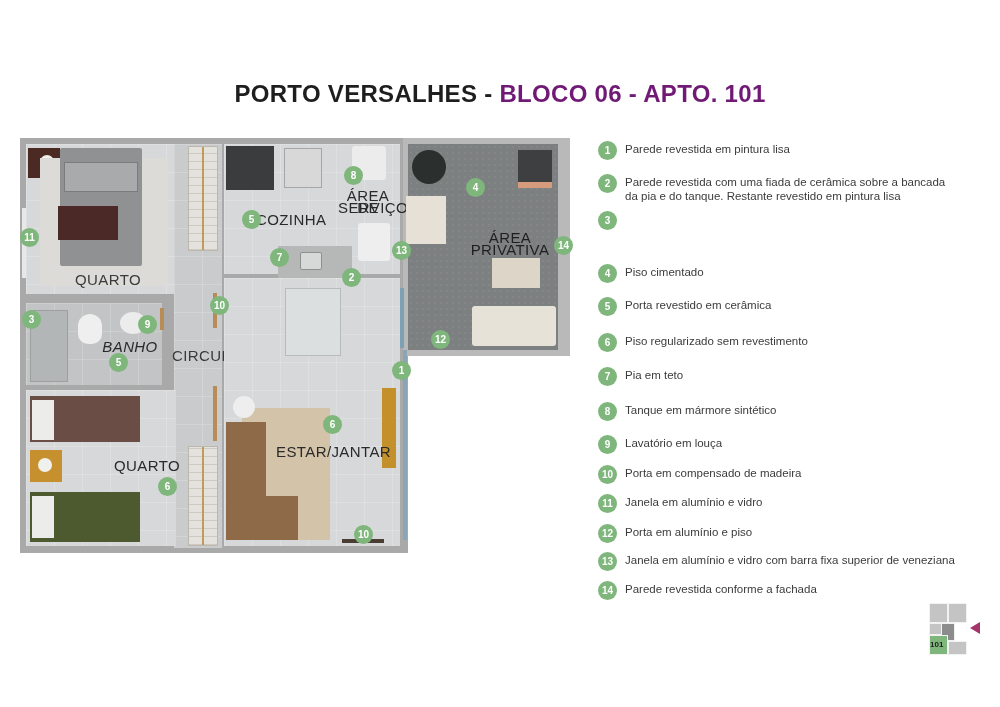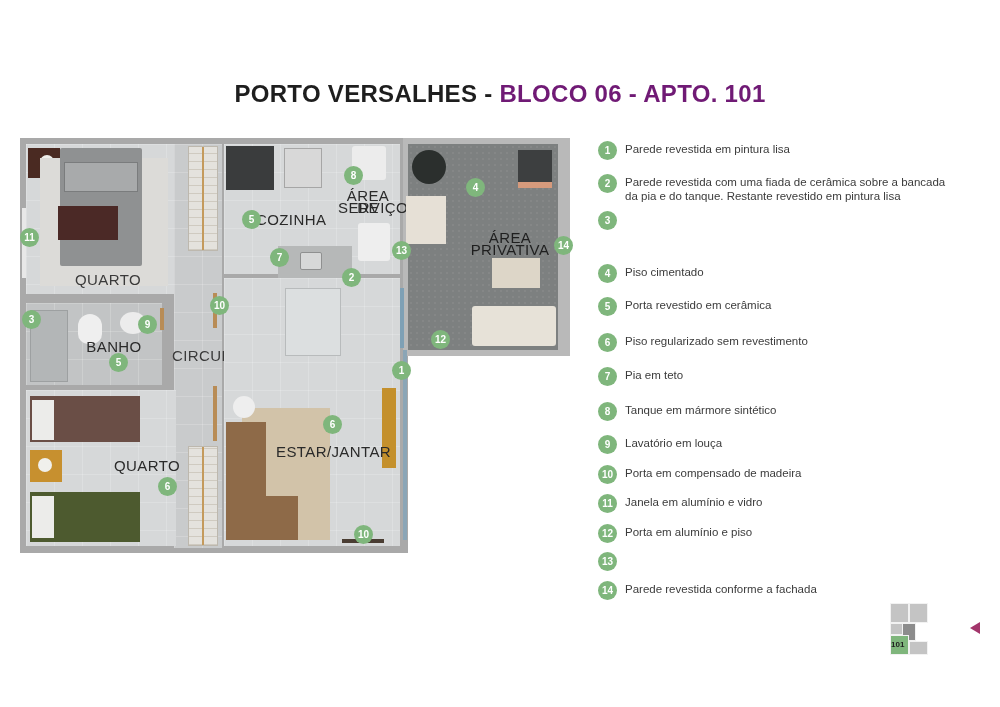--- a/index.html
+++ b/index.html
@@ -36,21 +36,21 @@
     background-image: repeating-linear-gradient(0deg, #cfcac0 0 1px, transparent 1px 8px); border: 1px solid #bdb8ae; }
   .wardrobe::after { content: ""; position: absolute; left: 50%; top: 0; bottom: 0; width: 2px; background: #c49a5c; transform: translateX(-50%); }
   .door { position: absolute; background: #b88c56; }
   .glass { position: absolute; background: #7ea0b5; }
 
   .legend { position: absolute; left: 598px; top: 140px; width: 395px; }
   .legend-item { position: absolute; left: 0; display: flex; align-items: flex-start; }
   .legend-item .badge { position: static; flex: 0 0 19px; margin-right: 8px; margin-top: -1px; }
   .legend-text { font-size: 11.5px; color: #3b3b3b; line-height: 14px; }
 
-  .keyplan { position: absolute; left: 888px; top: 603px; width: 56px; height: 52px; }
+  .keyplan { position: absolute; left: 927px; top: 603px; width: 56px; height: 52px; }
   .kp-cell { position: absolute; background: #c4c4c4; border: 1px solid #f2f2f2; }
   .kp-arrow { position: absolute; left: 970px; top: 622px; width: 0; height: 0;
     border-top: 6px solid transparent; border-bottom: 6px solid transparent; border-right: 10px solid #a3356b; }
 </style>
 </head>
 <body>
 
 <div class="title">
   <span class="bold">PORTO VERSALHES -</span><span class="light"> BLOCO 06 - APTO. 101</span>
 </div>
@@ -90,21 +90,21 @@
   <div class="abs" style="left:498px;top:12px;width:34px;height:38px;background:#3d3f40;border-bottom:6px solid #d69a7c;"></div>
   <div class="abs" style="left:386px;top:58px;width:40px;height:48px;background:#e6e0d6;"></div>
   <div class="abs" style="left:472px;top:120px;width:48px;height:30px;background:#ddd6c8;"></div>
   <div class="abs" style="left:452px;top:168px;width:84px;height:40px;background:#e7e2d8;border-radius:3px;"></div>
   <div class="label" style="left:440px;top:94px;width:100px;color:#1f1f1f;">ÁREA PRIVATIVA</div>
 
   <div class="room" style="left:6px;top:165px;width:136px;height:82px;background-color:#c2c4c5;"></div>
   <div class="abs" style="left:10px;top:172px;width:38px;height:72px;background:#b3b6b7;border:1px solid #9da0a1;"></div>
   <div class="abs" style="left:58px;top:176px;width:24px;height:30px;border-radius:12px 12px 10px 10px;background:#efefef;"></div>
   <div class="abs" style="left:100px;top:174px;width:26px;height:22px;border-radius:50%;background:#ececec;"></div>
-  <div class="label dark" style="left:64px;top:203px;width:60px;">BANHO</div>
+  <div class="label dark" style="left:80px;top:203px;width:60px;font-style:italic;">BANHO</div>
   <div class="door" style="left:140px;top:170px;width:4px;height:22px;"></div>
   <div class="door" style="left:193px;top:155px;width:4px;height:35px;"></div>
   <div class="label" style="left:152px;top:212px;width:80px;">CIRCULAÇÃO</div>
 
   <div class="room light" style="left:6px;top:252px;width:150px;height:156px;"></div>
   <div class="abs" style="left:10px;top:258px;width:110px;height:46px;background:#6a4e46;"></div>
   <div class="abs" style="left:12px;top:262px;width:22px;height:40px;background:#ececea;"></div>
   <div class="abs" style="left:10px;top:312px;width:32px;height:32px;background:#c7902f;"></div>
   <div class="abs" style="left:18px;top:320px;width:14px;height:14px;border-radius:50%;background:#f0f0ec;"></div>
   <div class="abs" style="left:10px;top:354px;width:110px;height:50px;background:#4d5a2f;"></div>
@@ -192,20 +192,21 @@
   <div class="legend-item" style="top:355px;">
     <span class="badge">11</span>
     <div class="legend-text">Janela em alumínio e vidro</div>
   </div>
   <div class="legend-item" style="top:385px;">
     <span class="badge">12</span>
     <div class="legend-text">Porta em alumínio e piso</div>
   </div>
   <div class="legend-item" style="top:413px;">
     <span class="badge">13</span>
+    <div class="legend-text">Janela em alumínio e vidro com barra fixa superior de veneziana</div>
   </div>
   <div class="legend-item" style="top:442px;">
     <span class="badge">14</span>
     <div class="legend-text">Parede revestida conforme a fachada</div>
   </div>
 </div>
 
 <div class="keyplan">
   <div class="kp-cell" style="left:2px;top:0;width:19px;height:20px;"></div>
   <div class="kp-cell" style="left:21px;top:0;width:19px;height:20px;"></div>

